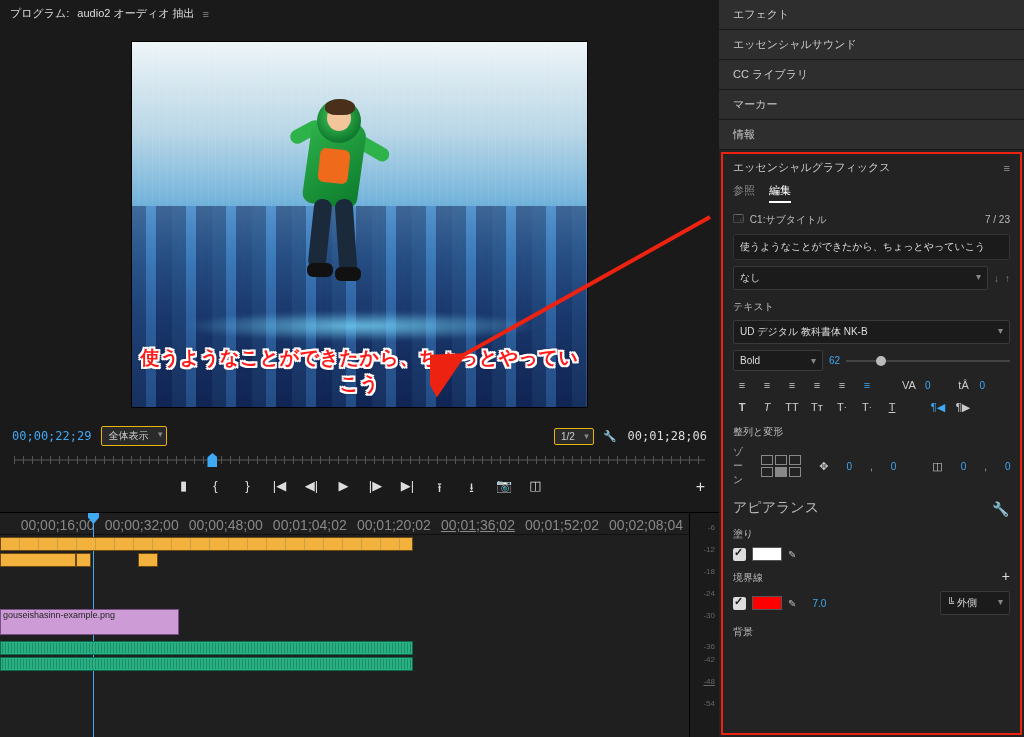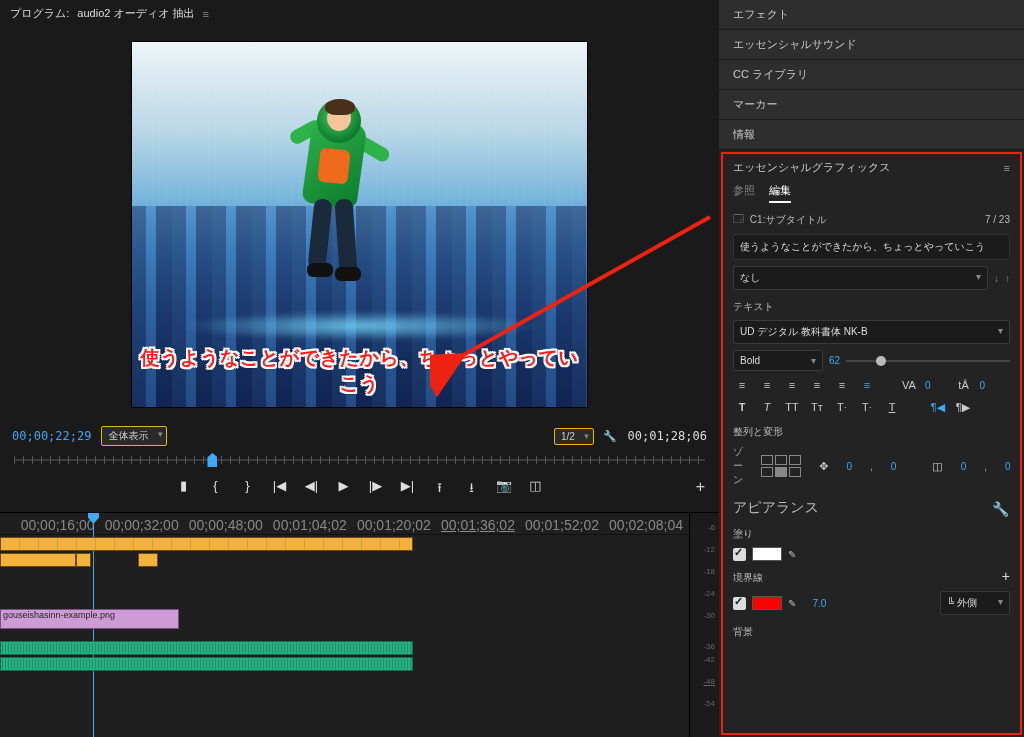--- a/index.html
+++ b/index.html
@@ -56,21 +56,21 @@
 
 .tl{flex:0 0 225px;border-top:1px solid #000;background:#1f1f1f;display:flex;position:relative}
 .tl-body{flex:1;position:relative;overflow:hidden}
 .ruler{height:22px;border-bottom:1px solid #111;position:relative;font-size:14px;color:#888}
 .ruler span{position:absolute;top:4px}
 .playhead{position:absolute;top:0;bottom:0;width:1px;background:#3fa9f5}
 .playhead:before{content:"";position:absolute;top:0;left:-5px;width:11px;height:11px;background:#3fa9f5;clip-path:polygon(50% 100%,100% 40%,100% 0,0 0,0 40%)}
 .track{position:absolute;left:0;right:0}
 .clip-v{position:absolute;height:14px;background:#f2b23d;border:1px solid #6b4a12}
 .clip-v.sub{background:repeating-linear-gradient(90deg,#f2b23d 0 18px,#caa040 18px 19px)}
-.clip-v2{position:absolute;height:20px;background:#cd9bd6;border:1px solid #7a4e86;font-size:9px;color:#262626;padding-left:2px;overflow:hidden;white-space:nowrap}
+.clip-v2{position:absolute;height:26px;background:#cd9bd6;border:1px solid #7a4e86;font-size:9px;color:#262626;padding-left:2px;overflow:hidden;white-space:nowrap}
 .clip-a{position:absolute;height:14px;background:#27b183;border:1px solid #0e6a4c}
 .clip-a .wave{position:absolute;inset:1px;background:repeating-linear-gradient(90deg,rgba(0,0,0,.2) 0 1px,transparent 1px 3px)}
 .vu{width:30px;background:#1b1b1b;border-left:1px solid #000;position:relative;font-size:8px;color:#666}
 .vu div{position:absolute;right:4px}
 
 
 .panel-list{display:flex;flex-direction:column}
 .panel-item{padding:7px 14px;font-size:11px;color:#ccc;border-bottom:1px solid #1a1a1a;background:#2e2e2e}
 .eg{flex:1;border:2px solid #e21;margin:2px;display:flex;flex-direction:column;padding:6px 10px;gap:6px;overflow:hidden;position:relative}
 .eg-head{display:flex;align-items:center;font-size:11px;color:#ccc}

